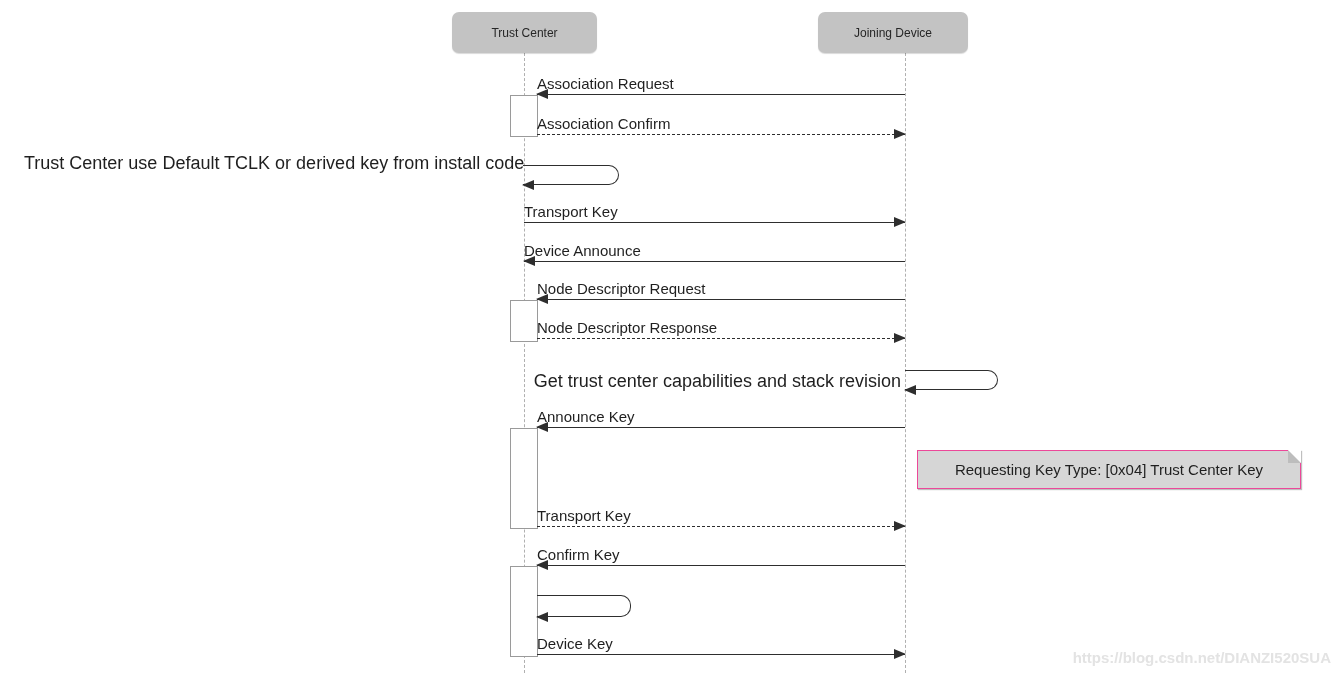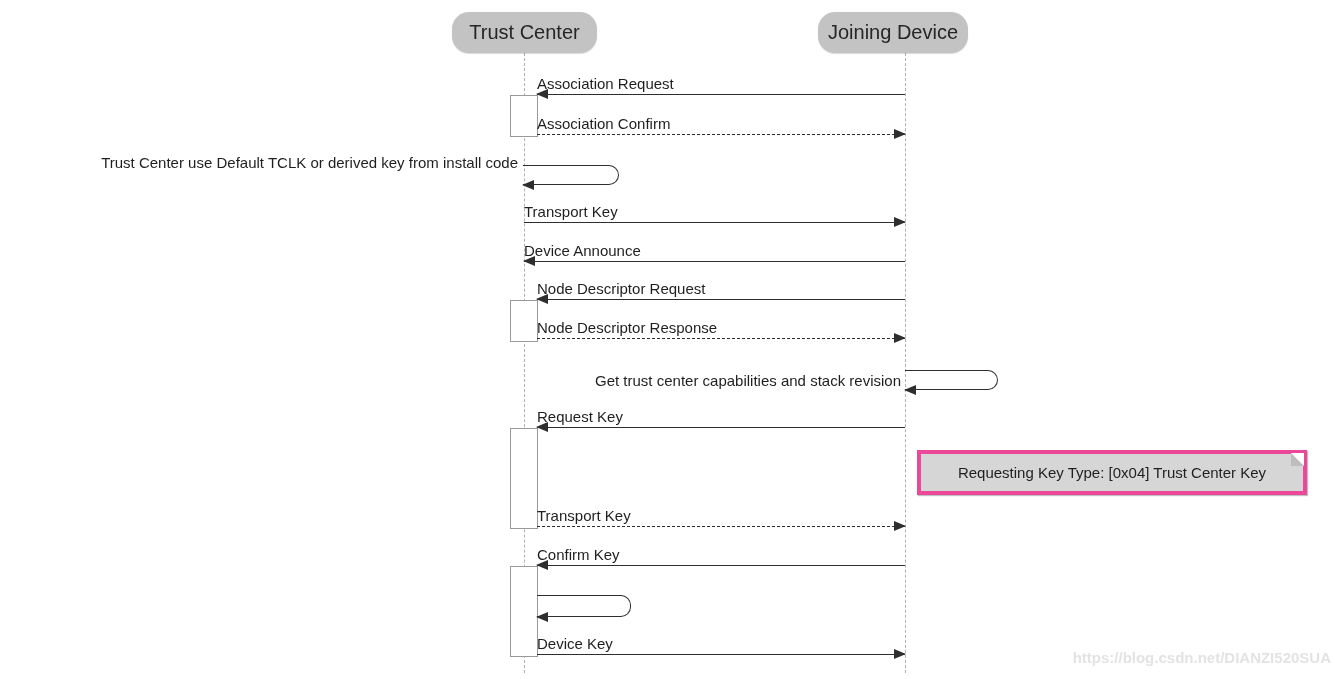--- a/index.html
+++ b/index.html
@@ -4,23 +4,23 @@
 <style>
   html,body { margin:0; padding:0; background:#fff; }
   .canvas {
     position:relative; width:1335px; height:679px; background:#fff;
     font-family:"Liberation Sans", sans-serif; color:#1f1f1f; overflow:hidden;
   }
   
   .participant {
     position:absolute; top:12px; height:41px;
     background:var(--participant-fill,#c3c3c3);
-    border-radius:17px;
+    border-radius:7px;
     display:flex; align-items:center; justify-content:center;
-    font-size:20px; color:#262626;
+    font-size:12px; color:#262626;
     box-shadow:0 1px 1px rgba(0,0,0,.15);
   }
   
   .lifeline {
     position:absolute; top:53px; height:620px; width:0;
     border-left:1px dashed var(--lifeline-color,#b0b0b0);
   }
   
   .activation {
     position:absolute; width:26px; left:510px;
@@ -36,33 +36,33 @@
     position:absolute; left:0; right:0; top:-1px; height:0;
     border-top:1.5px solid var(--line-color,#2e2e2e);
   }
   .msg-line.dashed { border-top-style:dashed; }
   .arrow-head { position:absolute; width:0; height:0; top:-6px;
     border-top:5.5px solid transparent; border-bottom:5.5px solid transparent; }
   .arrow-head.left  { left:-1px;  border-right:12px solid var(--line-color,#222); }
   .arrow-head.right { right:-1px; border-left:12px solid var(--line-color,#222); }
   
   .self-label {
-    position:absolute; text-align:right; font-size:15px;
+    position:absolute; text-align:right; font-size:18px;
     white-space:nowrap; line-height:18px; height:18px;
   }
   .loop {
     position:absolute;
     border:1.5px solid var(--line-color,#3a3a3a); border-left:none;
     border-radius:0 10px 10px 0;
   }
   .loop .arrow-head.left { left:-1px; top:auto; bottom:-6px; }
   
   .note {
     position:absolute; left:917px; top:450px; width:382px; height:37px;
-    background:var(--note-fill,#d6d6d6); border:4px solid #ec4899;
+    background:var(--note-fill,#d6d6d6); border:1px solid #ec4899;
     display:flex; align-items:center; justify-content:center;
     font-size:15px; box-shadow:1px 1px 1px rgba(0,0,0,.25);
   }
   .note::before {
     content:""; position:absolute; top:-1px; right:-1px;
     border-style:solid; border-width:0 13px 13px 0;
     border-color:#ffffff #ffffff #bdbdbd #d6d6d6;
   }
   
   .watermark {
@@ -130,21 +130,21 @@
     <div class="msg-line dashed"></div>
     <div class="arrow-head right"></div>
   </div>
 
   <div class="self-label" style="left:501px;width:400px;top:372px">Get trust center capabilities and stack revision</div>
   <div class="loop" style="left:905px;top:370px;width:92px;height:18px">
     <div class="arrow-head left"></div>
   </div>
 
   <div class="msg" style="left:537px;top:428px;width:368px">
-    <div class="msg-label">Request Key</div>
+    <div class="msg-label">Announce Key</div>
     <div class="msg-line"></div>
     <div class="arrow-head left"></div>
   </div>
 
   <div class="note">
     <span>Requesting Key Type: [0x04] Trust Center Key</span>
   </div>
 
   <div class="msg" style="left:537px;top:527px;width:368px">
     <div class="msg-label">Transport Key</div>

